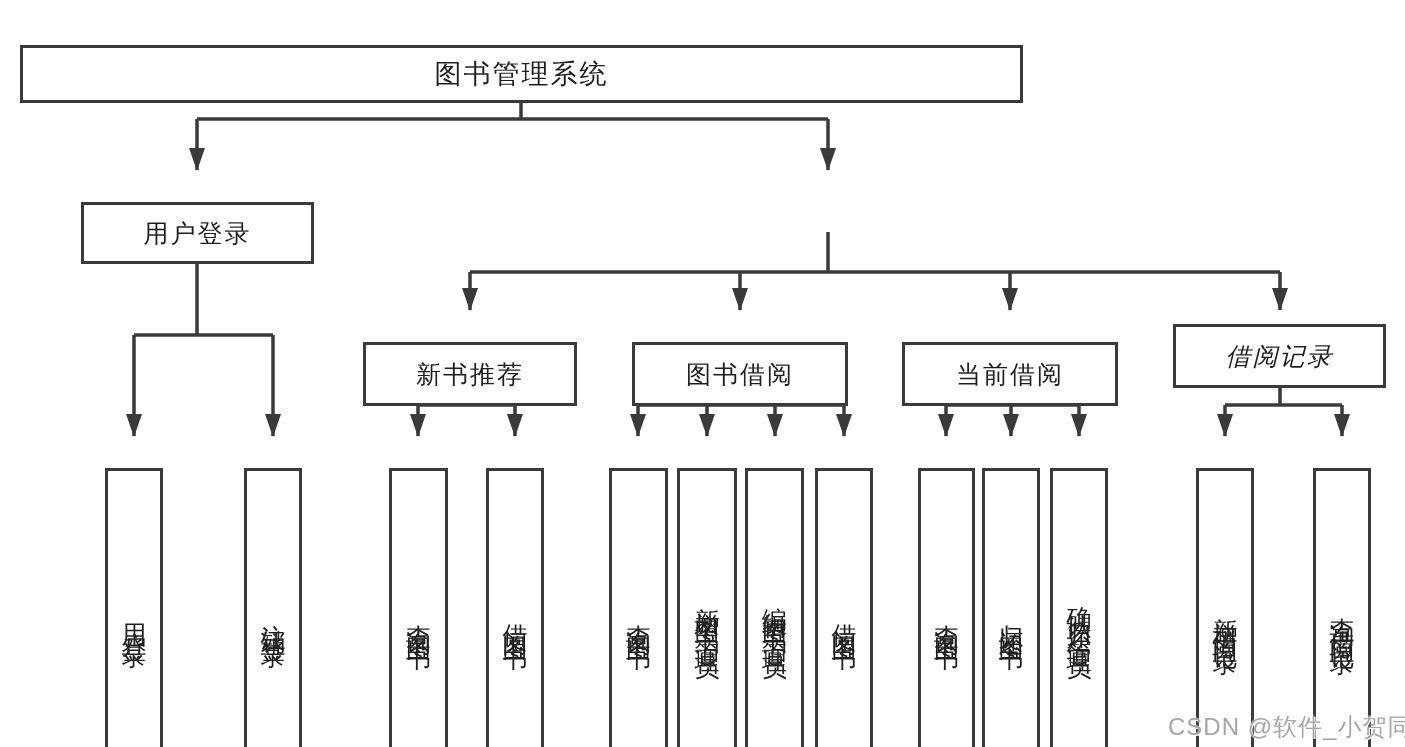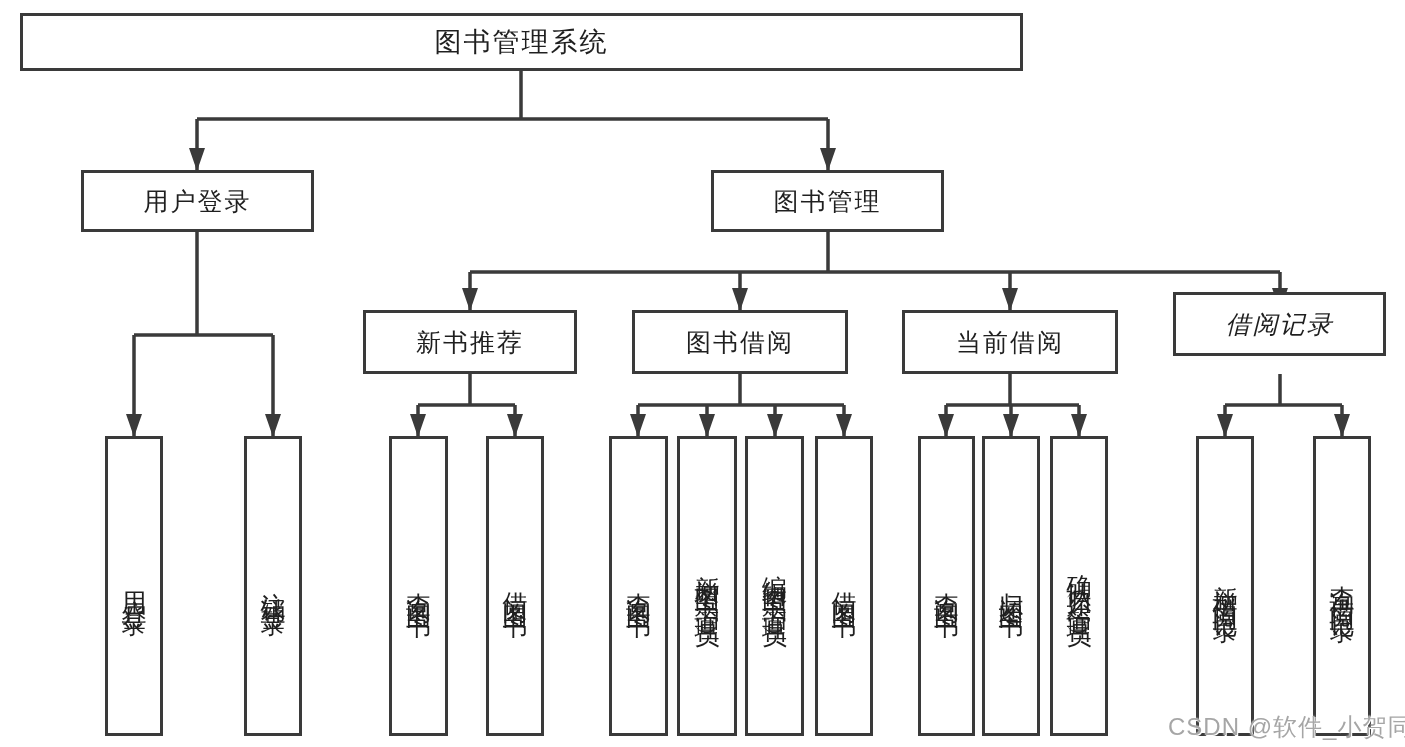--- a/index.html
+++ b/index.html
@@ -30,20 +30,21 @@
   .node {
     position: absolute;
     background: #ffffff;
     border: 3px solid var(--line);
     display: flex;
     align-items: center;
     justify-content: center;
     text-align: center;
     color: var(--text);
     z-index: 2;
+    margin-top: 32px;
   }
   .node.lvl1 { font-size: 27px; letter-spacing: 2px; }
   .node.lvl2, .node.lvl3 { font-size: 25px; letter-spacing: 2px; }
   .node.leaf { font-size: 25px; }
   .node.leaf .vtext {
     writing-mode: vertical-rl;
     text-orientation: mixed;
     letter-spacing: 7px;
     line-height: 1;
     max-height: 292px;
@@ -99,23 +100,20 @@
     </g>
   </svg>
 
   <div class="node lvl1" style="left:20px; top:13px; width:1003px; height:58px;">
     <span>图书管理系统</span>
   </div>
 
   <div class="node lvl2" style="left:81px; top:170px; width:233px; height:62px;">
     <span>用户登录</span>
   </div>
-  <div class="node lvl2" style="left:711px; top:170px; width:233px; height:62px;">
-    <span>图书管理</span>
-  </div>
 
   <div class="node lvl3" style="left:632px; top:310px; width:216px; height:64px;">
     <span>图书借阅</span>
   </div>
   <div class="node lvl3" style="left:363px; top:310px; width:214px; height:64px;">
     <span>新书推荐</span>
   </div>
   <div class="node lvl3" style="left:902px; top:310px; width:216px; height:64px;">
     <span>当前借阅</span>
   </div>

